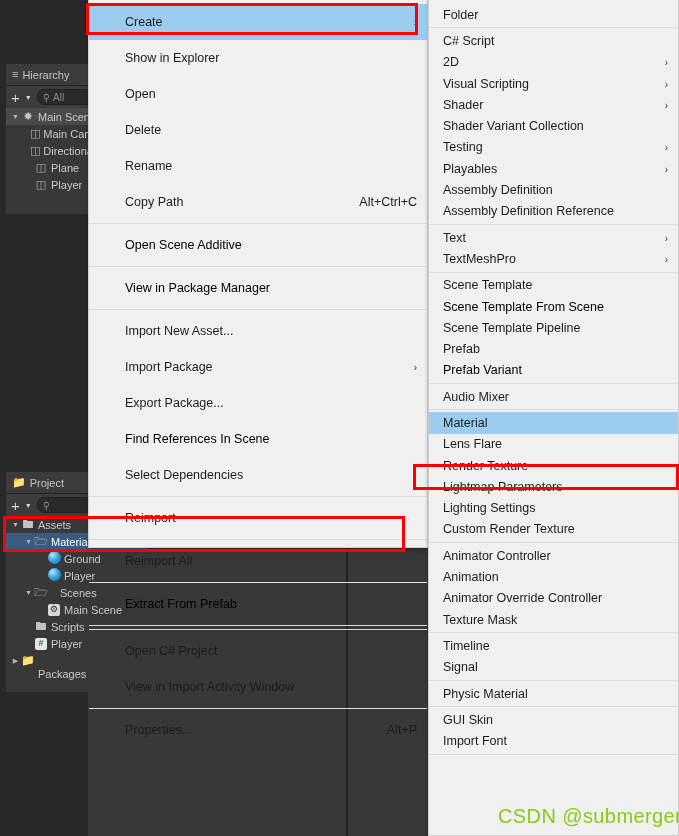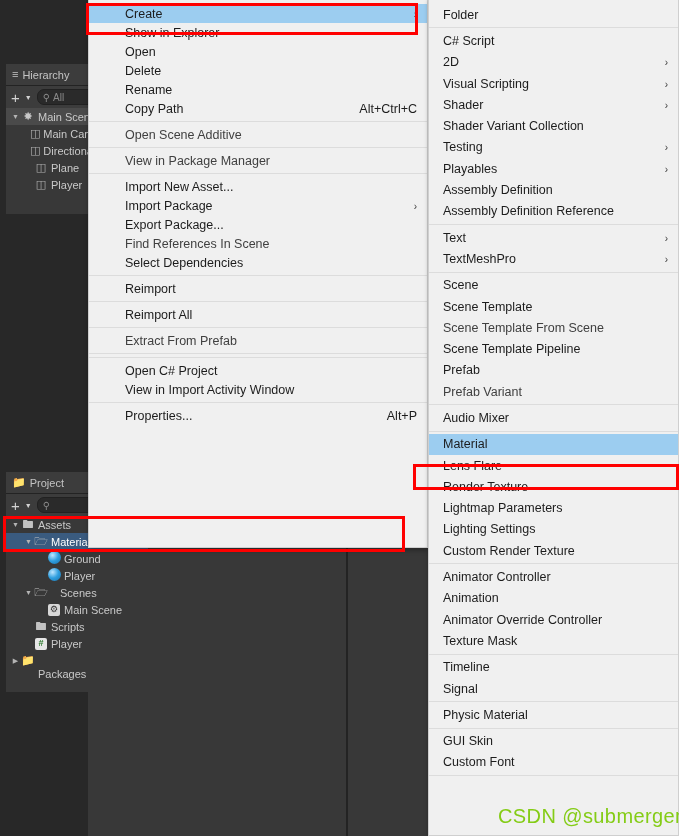--- a/index.html
+++ b/index.html
@@ -53,25 +53,25 @@
     border:1px solid #cfcfcf;
     box-shadow:1px 2px 5px rgba(0,0,0,.35);
     font-size:12.5px;color:#1c1c1c;
     box-sizing:border-box;
   }
   #menu-left{left:88px;top:-2px;width:340px;height:550px;}
   #menu-right{left:428px;top:-2px;width:251px;height:838px;}
 
   .mi{
     position:relative;display:flex;align-items:center;
-    height:19px;padding:0 10px 0 36px;white-space:nowrap;
+    height:36px;padding:0 10px 0 36px;white-space:nowrap;
     color:#1c1c1c;
   }
   #menu-right .mi{padding-left:14px;height:21.3px;}
-  .mi.disabled{color:#404040;}
+  .mi.disabled{color:#000000;}
   .mi.hl{background:#9ccdf0;}
   .mi .shortcut{margin-left:auto;padding-left:24px;color:#1c1c1c;}
   .mi .arrow{position:absolute;right:10px;top:50%;transform:translateY(-50%);font-size:10px;color:#3a3a3a;}
   .sep{height:1px;background:#dcdcdc;margin:3px 0;}
   #menu-right .sep{margin:2px 0;}
   .menu-pad{height:5px;}
 
   
   .redbox{position:absolute;border:3px solid #ff0000;box-sizing:border-box;pointer-events:none;}
   #red-create{left:86px;top:3px;width:332px;height:32px;}
@@ -316,23 +316,20 @@
       <div class="mi">
         <span>Text</span>
         <span class="arrow">›</span>
       </div>
       <div class="mi">
         <span>TextMeshPro</span>
         <span class="arrow">›</span>
       </div>
       <div class="sep"></div>
       <div class="mi">
-        <span>Scene</span>
-      </div>
-      <div class="mi">
         <span>Scene Template</span>
       </div>
       <div class="mi disabled">
         <span>Scene Template From Scene</span>
       </div>
       <div class="mi">
         <span>Scene Template Pipeline</span>
       </div>
       <div class="mi">
         <span>Prefab</span>
@@ -385,21 +382,21 @@
       </div>
       <div class="sep"></div>
       <div class="mi">
         <span>Physic Material</span>
       </div>
       <div class="sep"></div>
       <div class="mi">
         <span>GUI Skin</span>
       </div>
       <div class="mi">
-        <span>Custom Font</span>
+        <span>Import Font</span>
       </div>
       <div class="sep"></div>
     </div>
 </div>
 
 <div class="redbox" id="red-create"></div>
 <div class="redbox" id="red-material"></div>
 <div class="redbox" id="red-materials-row"></div>
 
 <div id="watermark">CSDN @submergence</div>

